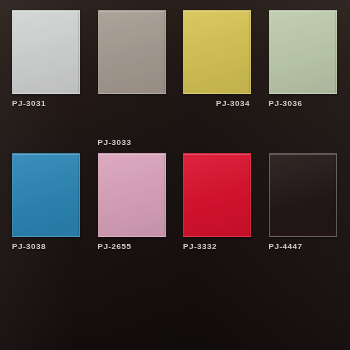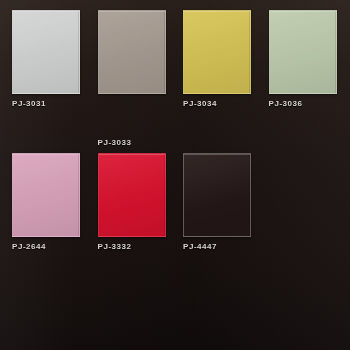--- a/index.html
+++ b/index.html
@@ -76,35 +76,39 @@
     </div>
 
 
     <div class="cell">
       <div class="swatch" style="background-color: rgb(167, 156, 146);"></div>
       <div class="label" style="color: rgb(216, 212, 207); margin-top: 44px;">PJ-3033</div>
     </div>
 
     <div class="cell">
       <div class="swatch" style="background-color: rgb(214, 196, 85);"></div>
-      <div class="label" style="color: rgb(216, 212, 207);">PJ-3034</div>
+      <div class="label" style="color: rgb(216, 212, 207); margin-left: 33px;">PJ-3034</div>
     </div>
 
 
     <div class="cell">
       <div class="swatch" style="background-color: rgb(189, 203, 173);"></div>
       <div class="label" style="color: rgb(216, 212, 207);">PJ-3036</div>
     </div>
 
 
+    <div class="cell">
+      <div class="swatch" style="background-color: rgb(44, 134, 181);"></div>
+      <div class="label" style="color: rgb(216, 212, 207);">PJ-3038</div>
+    </div>
 
 
     <div class="cell">
       <div class="swatch" style="background-color: rgb(217, 163, 188);"></div>
-      <div class="label" style="color: rgb(216, 212, 207);">PJ-2644</div>
+      <div class="label" style="color: rgb(216, 212, 207);">PJ-2655</div>
     </div>
 
     <div class="cell">
       <div class="swatch" style="background-color: rgb(217, 18, 46);"></div>
       <div class="label" style="color: rgb(216, 212, 207);">PJ-3332</div>
     </div>
 
     <div class="cell">
       <div class="swatch dark" style="background-color: rgb(36, 24, 23);"></div>
       <div class="label" style="color: rgb(216, 212, 207);">PJ-4447</div>

